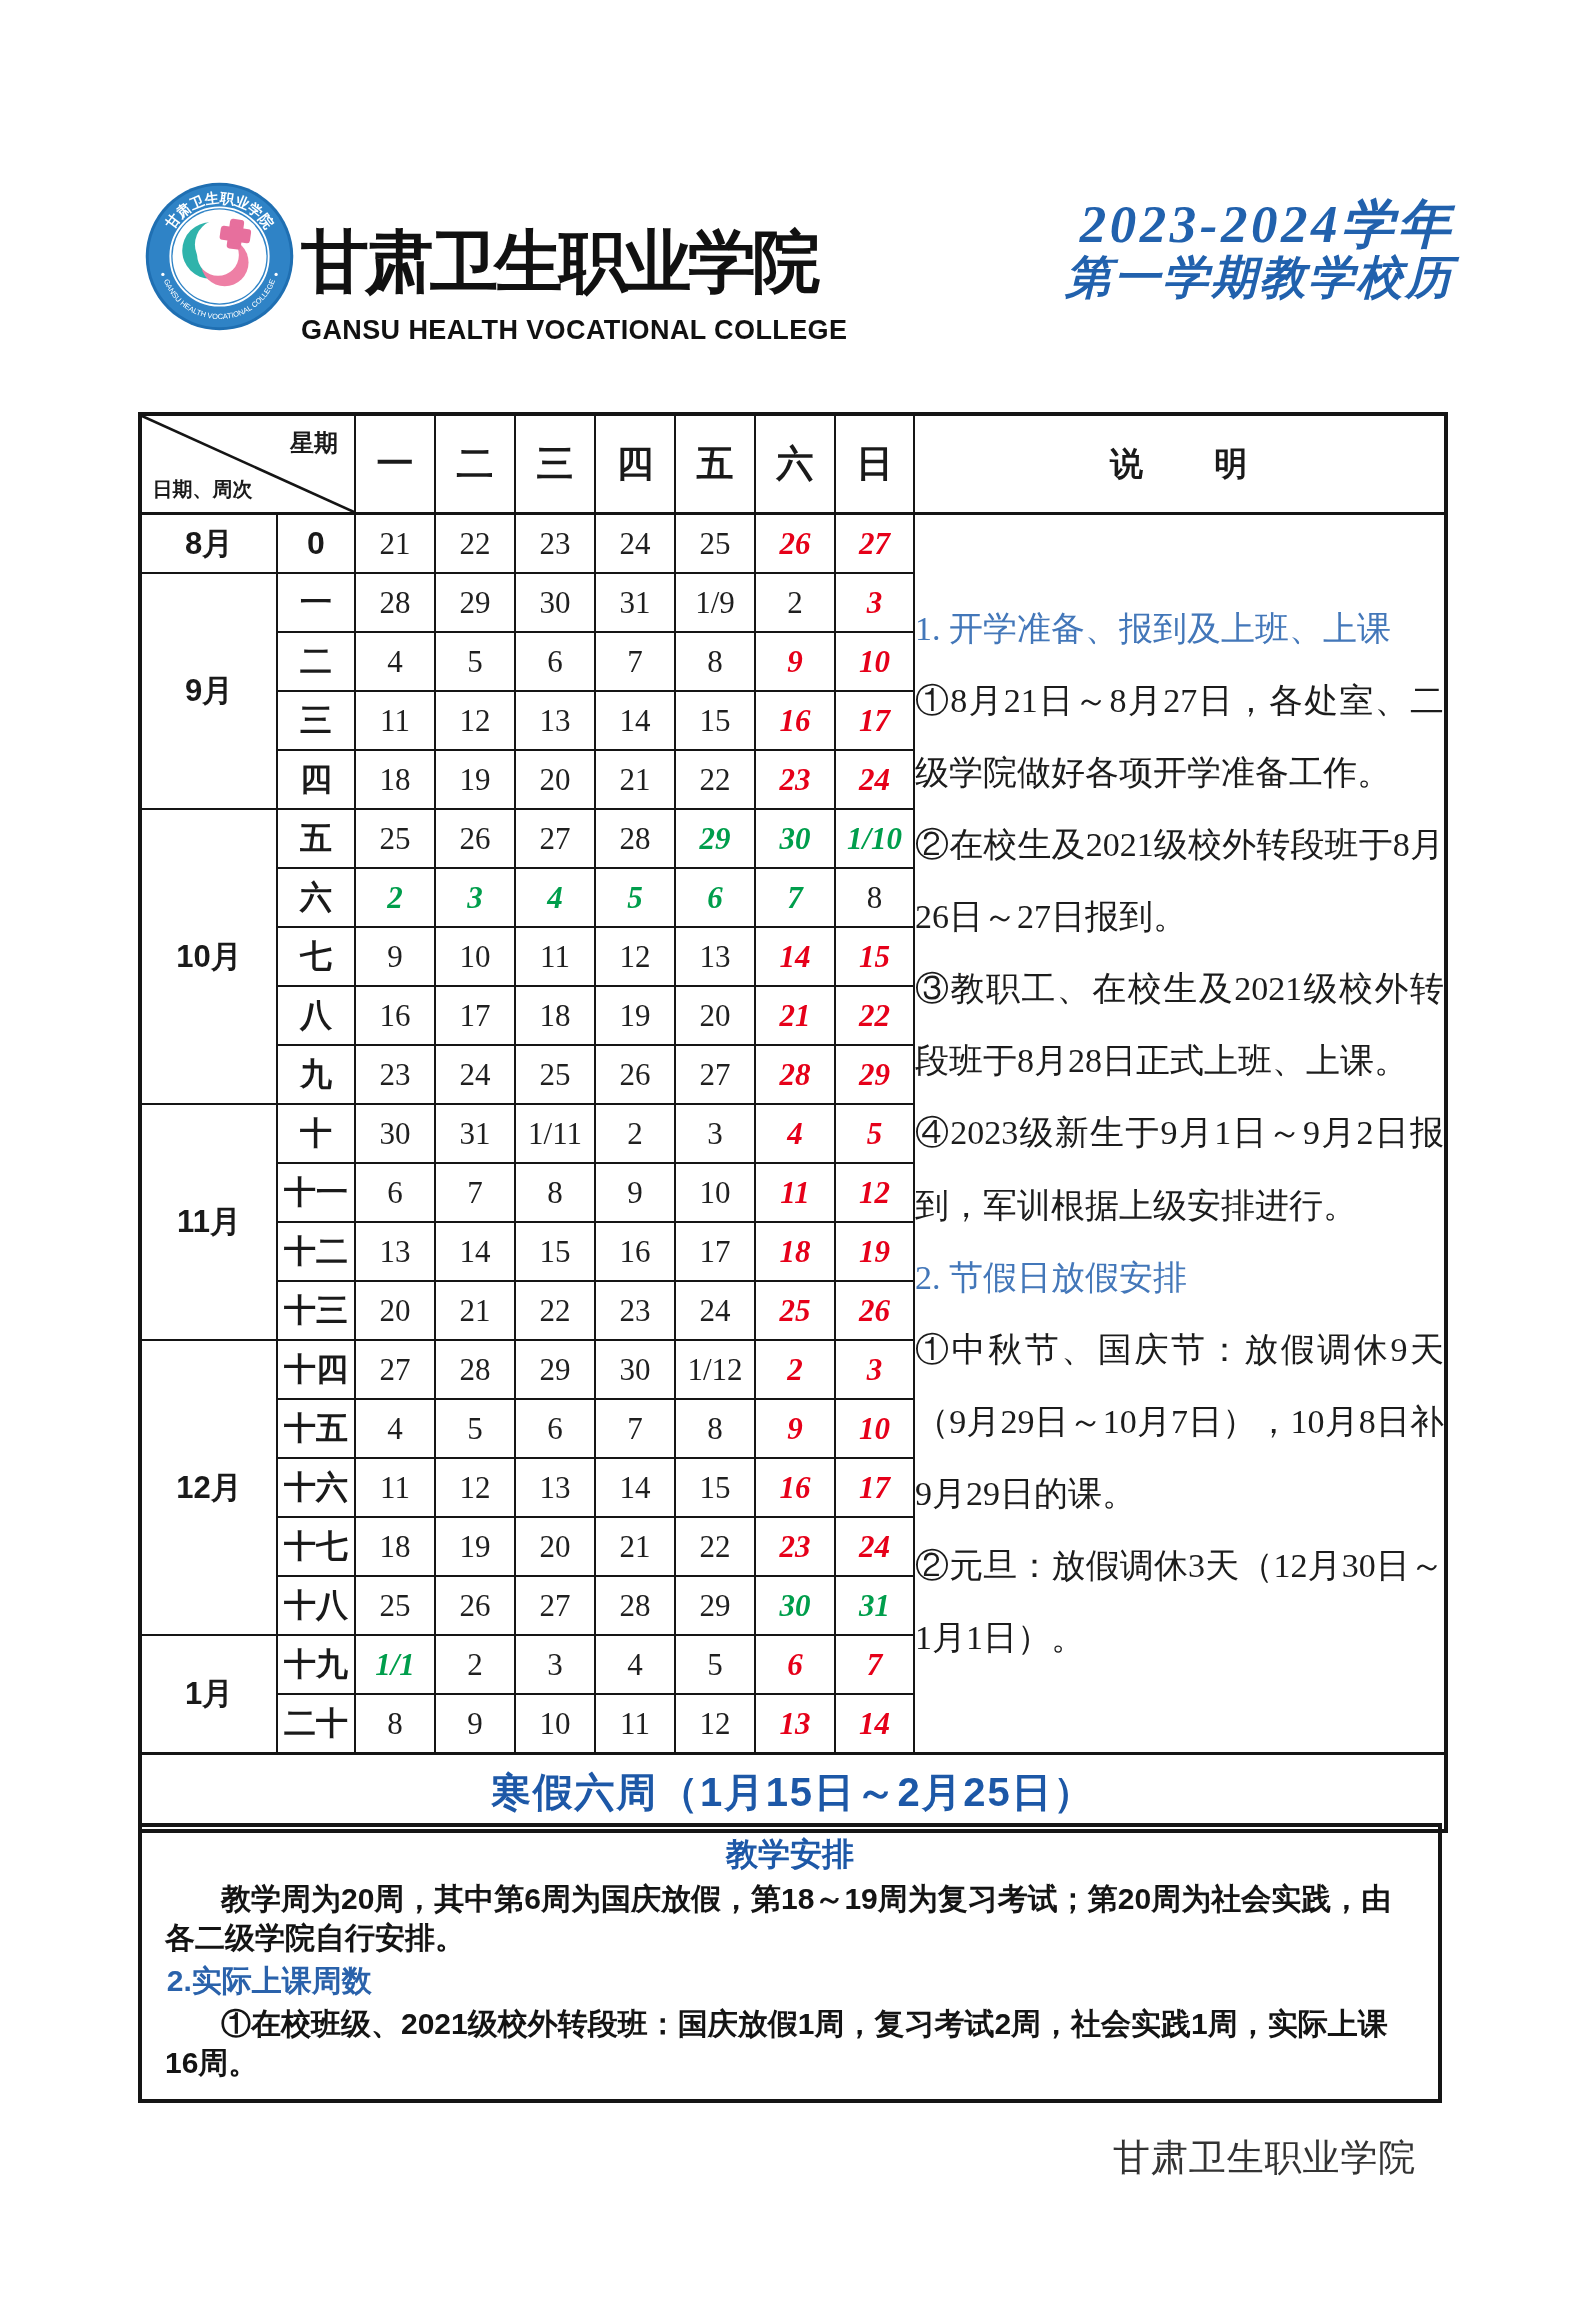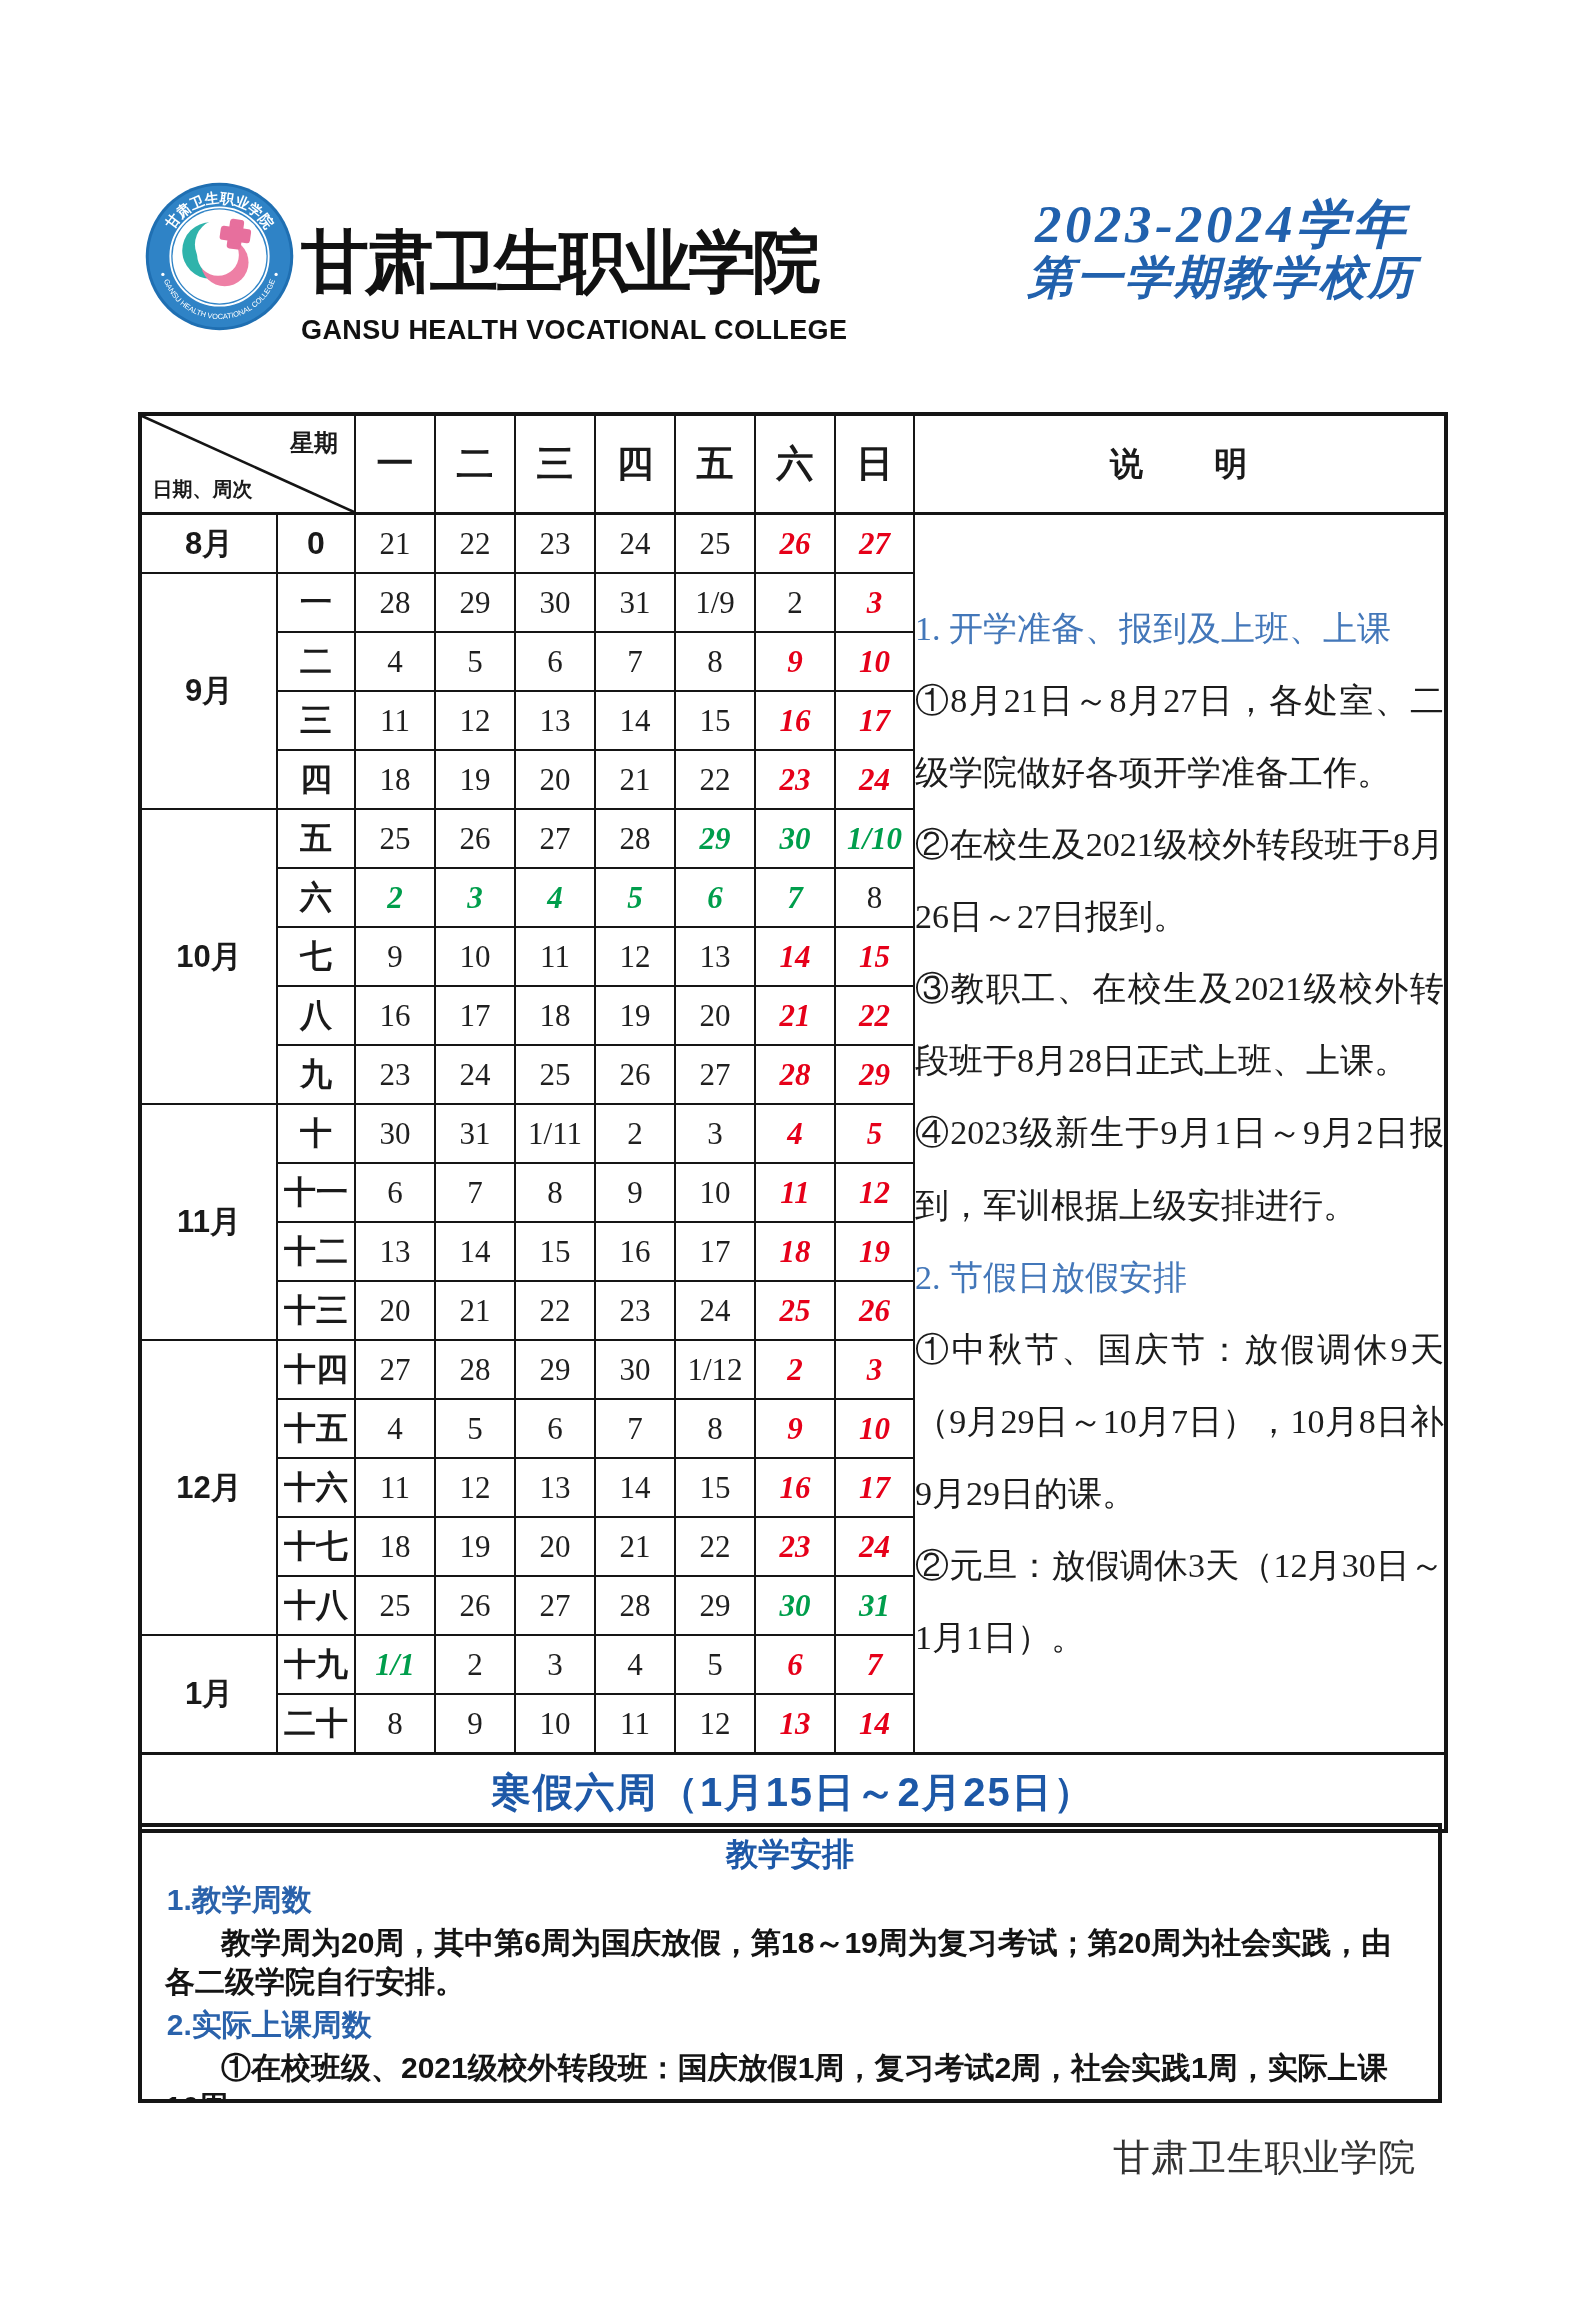--- a/index.html
+++ b/index.html
@@ -12,21 +12,21 @@
   .name-cn{
     position:absolute;left:301px;top:217px;width:526px;
     font-family:"Liberation Serif",serif;font-weight:900;
     font-size:68px;letter-spacing:-3.5px;color:#111;white-space:nowrap;
   }
   .name-en{
     position:absolute;left:301px;top:315px;width:519px;
     font-size:27px;font-weight:700;letter-spacing:0.4px;color:#111;white-space:nowrap;
   }
   .title-block{
-    position:absolute;left:990px;top:195px;width:464px;text-align:center;
+    position:absolute;left:990px;top:195px;width:464px;text-align:right;
     color:#2161ad;font-family:"Liberation Serif",serif;font-weight:900;font-style:italic;
   }
   .title-line1{font-size:53px;letter-spacing:3.5px;line-height:1.1;}
   .title-line2{font-size:46px;letter-spacing:2.6px;line-height:1.1;}
 
   
   table.cal{
     position:absolute;left:138px;top:412px;width:1304px;
     border-collapse:collapse;table-layout:fixed;background:#fff;
     border:4.4px solid #151515;
@@ -373,21 +373,20 @@
       </tr>
       <tr class="break-row">
         <td class="break-cell" colspan="10">寒假六周（1月15日～2月25日）</td>
       </tr>
     </tbody>
 </table>
 
 <div class="teach-box">
   <div class="teach-title">教学安排</div>
   <div id="teach-sections">
-      <h3>1.教学周数</h3>
       <p>教学周为20周，其中第6周为国庆放假，第18～19周为复习考试；第20周为社会实践，由各二级学院自行安排。</p>
       <h3>2.实际上课周数</h3>
       <p>①在校班级、2021级校外转段班：国庆放假1周，复习考试2周，社会实践1周，实际上课16周。</p>
     </div>
 </div>
 
 <div class="footer">甘肃卫生职业学院</div>
 
 
 </body></html>

